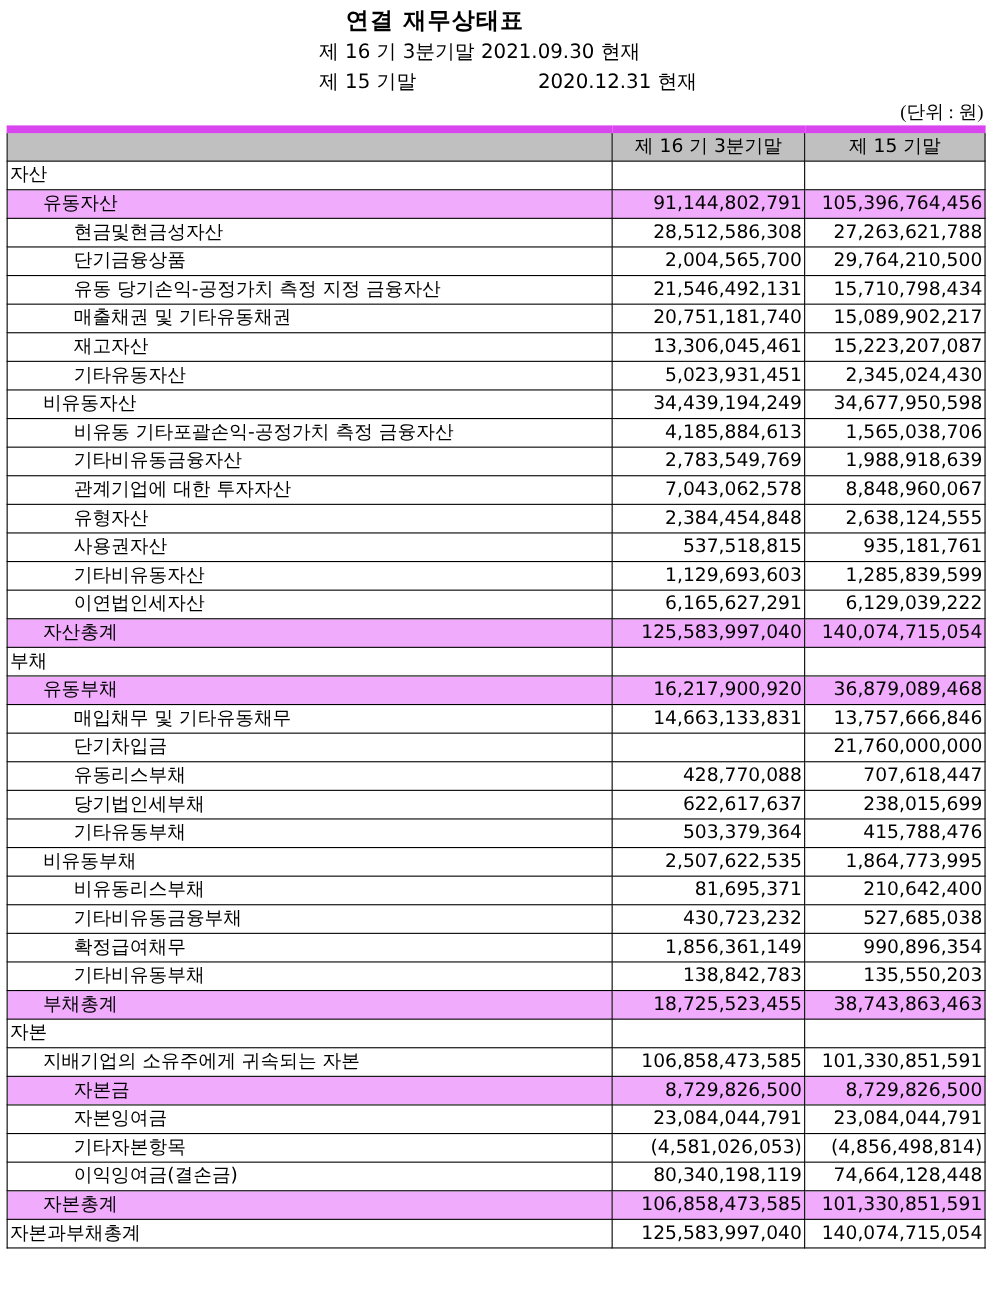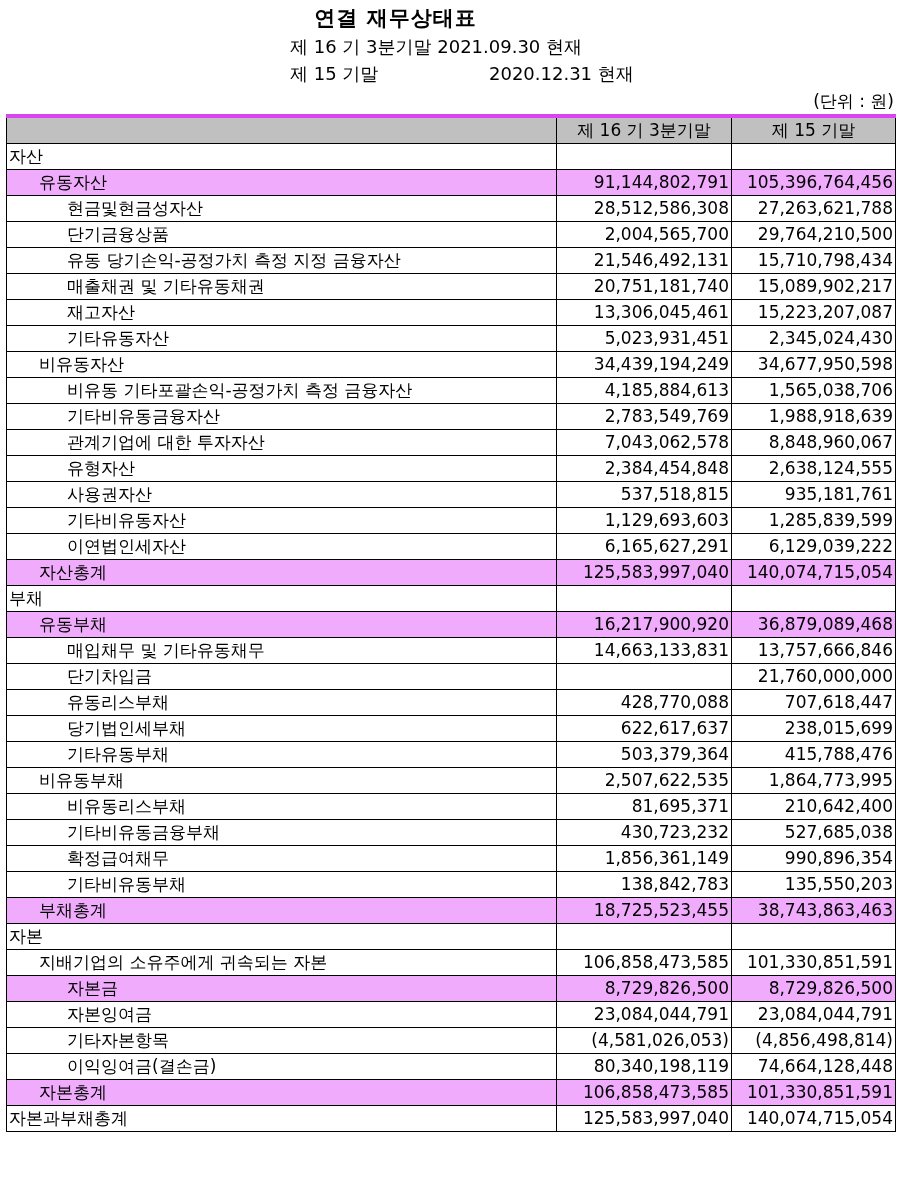--- a/index.html
+++ b/index.html
@@ -33,20 +33,21 @@
       text-align: right;
     }
     .sub1 { top: 35px; }
     .sub2 { top: 62px; }
     .sub2 .date { position: absolute; left: 174px; margin-left: 25px; }
     .unit {
       position: absolute;
       top: 90px;
       right: 8px;
       font-size: 17px;
+      font-family: Liberation Serif, serif;
     }
     table.fs {
       position: absolute;
       top: 114px;
       left: 6px;
       width: 889px;
       border-collapse: collapse;
       table-layout: fixed;
       font-size: 17px;
     }
@@ -57,21 +58,21 @@
       border: 1px solid #000;
       height: 25px;
       padding: 0 2px;
       line-height: 25px;
       white-space: nowrap;
       overflow: hidden;
     }
     table.fs th {
       background: #c0c0c0;
       font-weight: normal;
-      border-top: 4px solid #d946ef;
+      border-top: 7px solid #d946ef;
     }
     table.fs td.num { text-align: right; padding-right: 2px; }
     table.fs td.label { text-align: left; }
     tr.hl td { background: #f0abfc; }
     .lv0 { padding-left: 2px !important; }
     .lv1 { padding-left: 32px !important; }
     .lv2 { padding-left: 60px !important; }
   </style>
 </head>
 <body>

